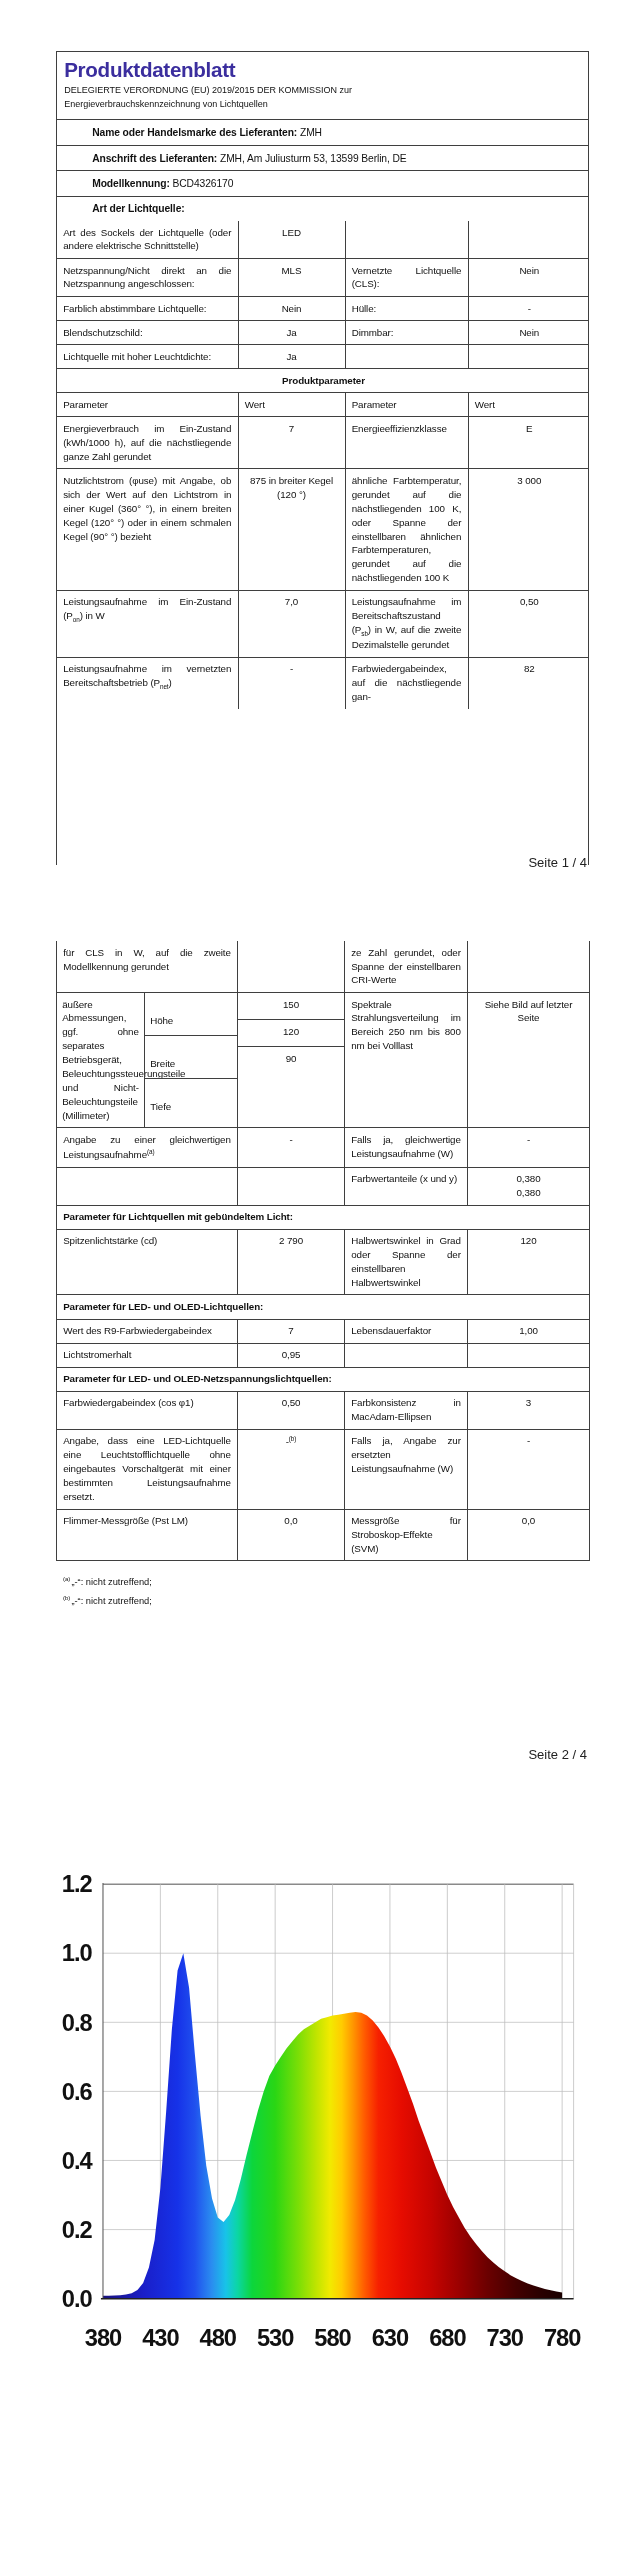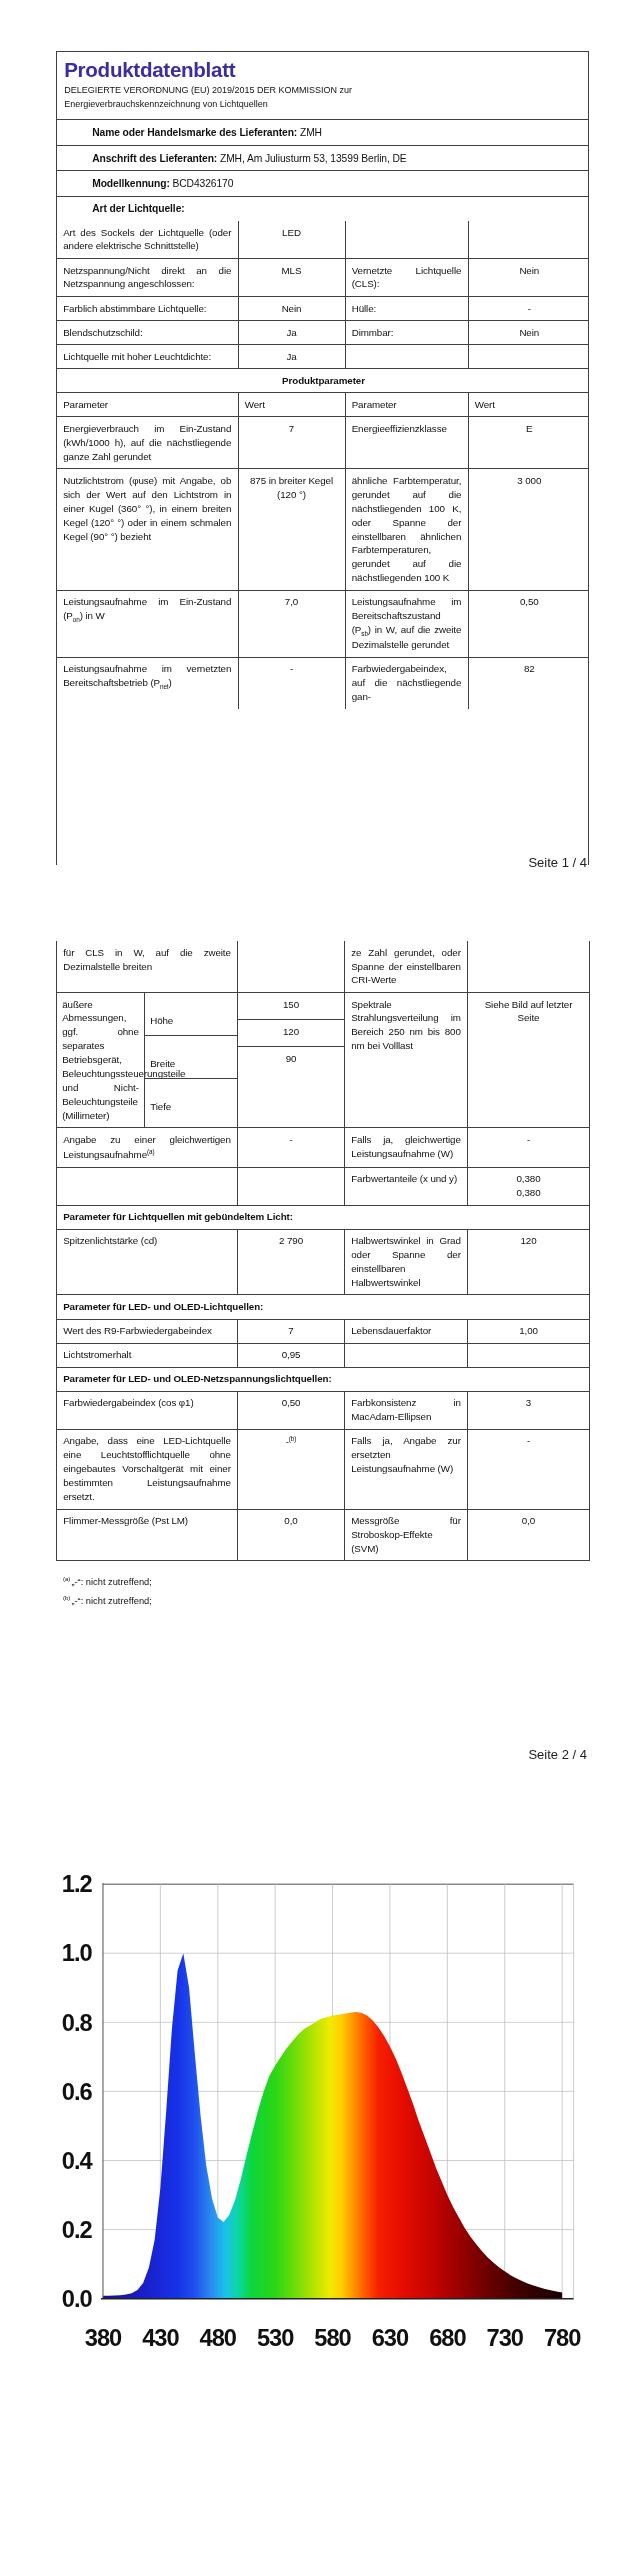--- a/index.html
+++ b/index.html
@@ -140,21 +140,21 @@
 <div class="page" id="p2">
   <table class="ptable" id="table2">
       <colgroup>
         <col style="width: 181px;">
         <col style="width: 107px;">
         <col style="width: 123px;">
         <col style="width: 122px;">
       </colgroup>
       <tbody>
         <tr class="nb-top">
-          <td class="pcell">für CLS in W, auf die zweite Dezimalstelle breiten</td>
+          <td class="pcell">für CLS in W, auf die zweite Modellkennung gerundet</td>
           <td class="vcell"></td>
           <td class="pcell">ze Zahl gerundet, oder Spanne der einstellbaren CRI-Werte</td>
           <td class="vcell"></td>
         </tr>
         <tr>
           <td class="dims-cell">
             <div class="dims-flex">
               <div class="dims-label">äußere Abmessungen, ggf. ohne separates Betriebsgerät, Beleuchtungssteuerungsteile und Nicht-Beleuchtungsteile (Millimeter)</div>
               <div class="dims-names">
                 <div class="dimname dimline">Höhe</div>

